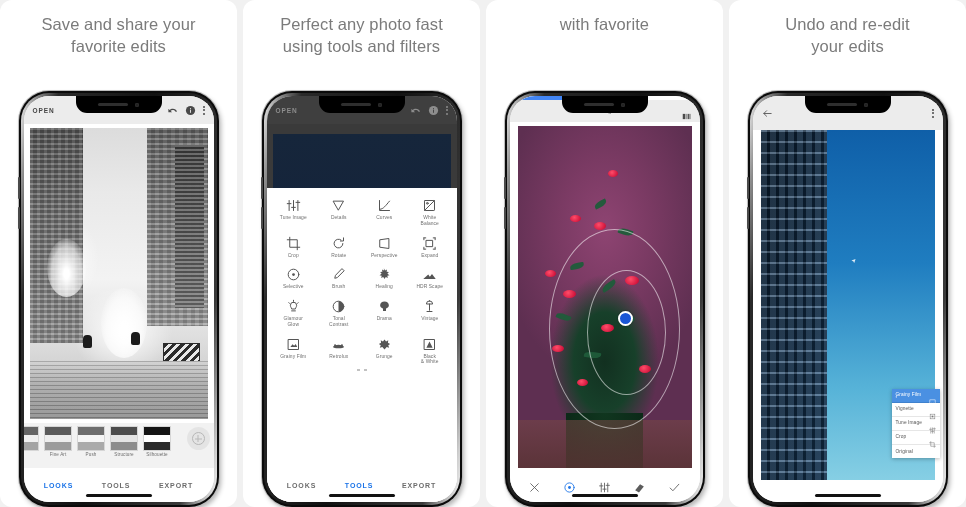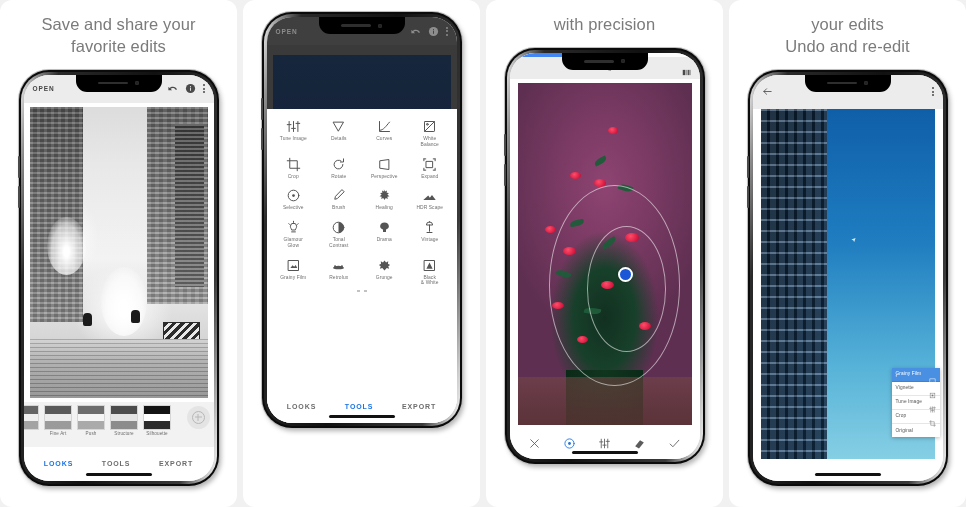--- a/index.html
+++ b/index.html
@@ -18,20 +18,21 @@
   }
   .card{
     position:relative;
     flex:1 1 0;
     background:#ffffff;
     border-radius:12px;
     overflow:hidden;
     display:flex;
     flex-direction:column;
     align-items:center;
+    justify-content:space-between;
   }
   .caption{
     margin-top:14px;
     text-align:center;
     color:#7b7b7b;
     font-size:16.5px;
     line-height:1.32;
     letter-spacing:.1px;
     font-weight:400;
     width:94%;
@@ -303,20 +304,24 @@
             <span class="tab">TOOLS</span>
             <span class="tab">EXPORT</span>
           </div>
         </div>
         <div class="homebar"></div>
       </div>
     </div>
   </div>
 
   <div class="card">
+    <div class="caption">
+      <div>Perfect any photo fast</div>
+      <div>using tools and filters</div>
+    </div>
 
     <div class="phone">
       <div class="sidebtn" style="top:86px;height:22px;"></div>
       <div class="sidebtn" style="top:116px;height:22px;"></div>
       <div class="screen">
         <div class="notch">
           <div class="speaker"></div>
           <div class="frontcam"></div>
         </div>
 
@@ -558,21 +563,21 @@
             <span class="tab">EXPORT</span>
           </div>
         </div>
         <div class="homebar"></div>
       </div>
     </div>
   </div>
 
   <div class="card">
     <div class="caption">
-      <div>with precision</div>
+      <div>with favorite</div>
     </div>
 
     <div class="phone">
       <div class="sidebtn" style="top:86px;height:22px;"></div>
       <div class="sidebtn" style="top:116px;height:22px;"></div>
       <div class="screen">
         <div class="notch">
           <div class="speaker"></div>
           <div class="frontcam"></div>
         </div>
@@ -654,22 +659,22 @@
             </span>
           </div>
         </div>
         <div class="homebar"></div>
       </div>
     </div>
   </div>
 
   <div class="card">
     <div class="caption">
+      <div>Undo and re-edit</div>
       <div>your edits</div>
-      <div>Undo and re-edit</div>
     </div>
 
     <div class="phone">
       <div class="sidebtn" style="top:86px;height:22px;"></div>
       <div class="sidebtn" style="top:116px;height:22px;"></div>
       <div class="screen">
         <div class="notch">
           <div class="speaker"></div>
           <div class="frontcam"></div>
         </div>

